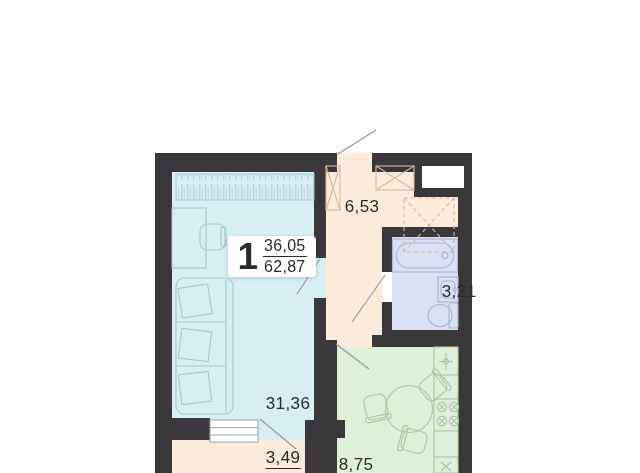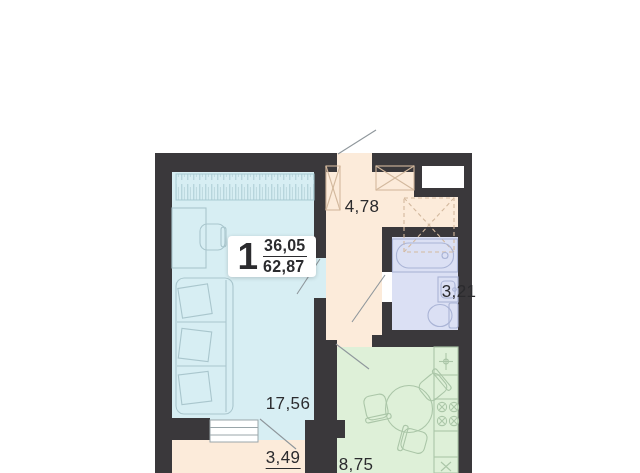--- a/index.html
+++ b/index.html
@@ -29,21 +29,21 @@
   }
   .lbl .u{border-bottom:1.6px solid var(--label-text);padding-bottom:1px;margin-top:21px;}
   #unit-label{
     position:absolute;left:228px;top:236px;width:88px;height:41px;
     background:var(--label-bg);border-radius:4px;
     box-shadow:0 1px 4px rgba(0,0,0,.18);
     display:flex;align-items:center;justify-content:center;
     color:var(--label-text);
   }
   #unit-label .num{font-size:37px;font-weight:700;line-height:1;margin-right:5px;}
-  #unit-label .frac{display:flex;flex-direction:column;font-size:16px;font-weight:700;letter-spacing:.3px;}
+  #unit-label .frac{display:flex;flex-direction:column;align-items:center;font-size:16px;font-weight:400;letter-spacing:.3px;}
   #unit-label .frac .top{border-bottom:1.7px solid var(--label-text);padding:0 1px 1px 1px;}
   #unit-label .frac .bot{padding-top:1px;}
 </style>
 </head>
 <body>
 
 <div id="stage">
 
   <svg id="plan-svg" width="640" height="473" viewBox="0 0 640 473">
     <defs>
@@ -195,19 +195,19 @@
   </svg>
 
   <div id="unit-label">
     <span class="num">1</span>
     <span class="frac">
       <span class="top">36,05</span>
       <span class="bot">62,87</span>
     </span>
   </div>
 
-  <div class="lbl" style="left:362px;top:207px;">4,78</div>
+  <div class="lbl" style="left:362px;top:207px;">6,53</div>
   <div class="lbl" style="left:415px;top:292px;margin-left:44px;">3,21</div>
-  <div class="lbl" style="left:288px;top:404px;">17,56</div>
+  <div class="lbl" style="left:288px;top:404px;">31,36</div>
   <div class="lbl" style="left:356px;top:465px;">8,75</div>
   <div class="lbl" style="left:283px;top:458px;"><span class="u">3,49</span></div>
 
 </div>
 
 </body></html>

